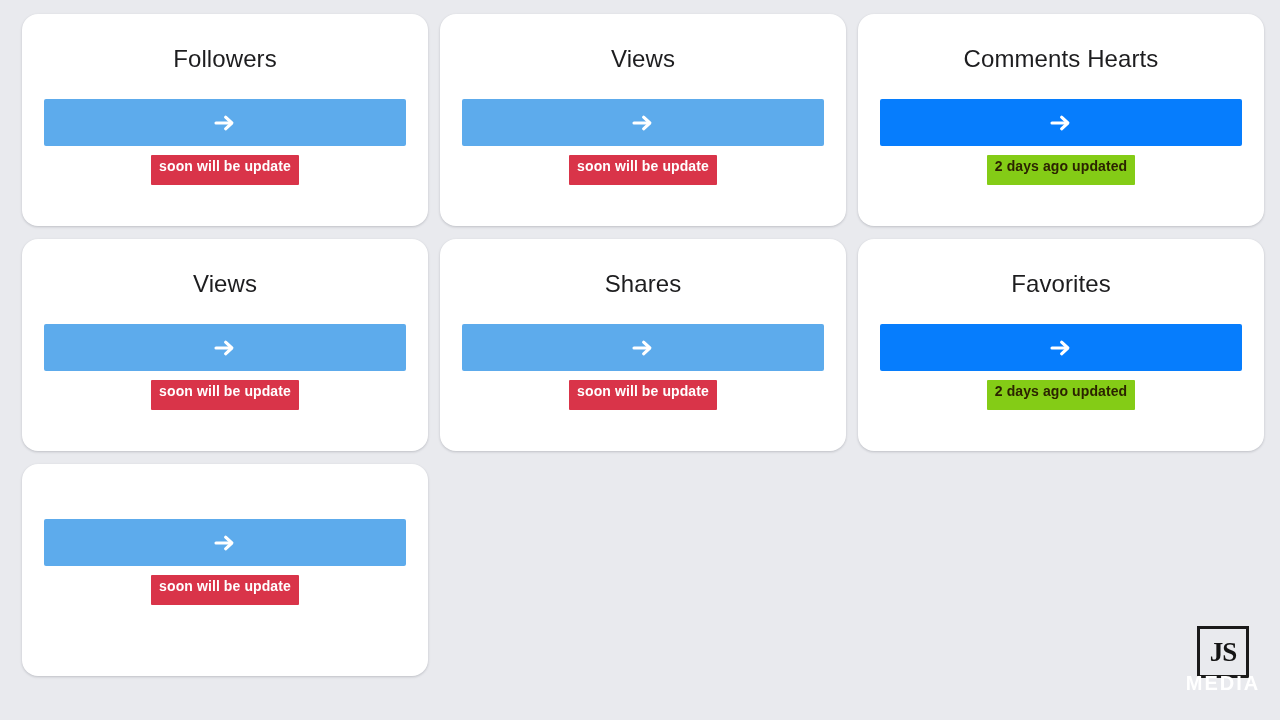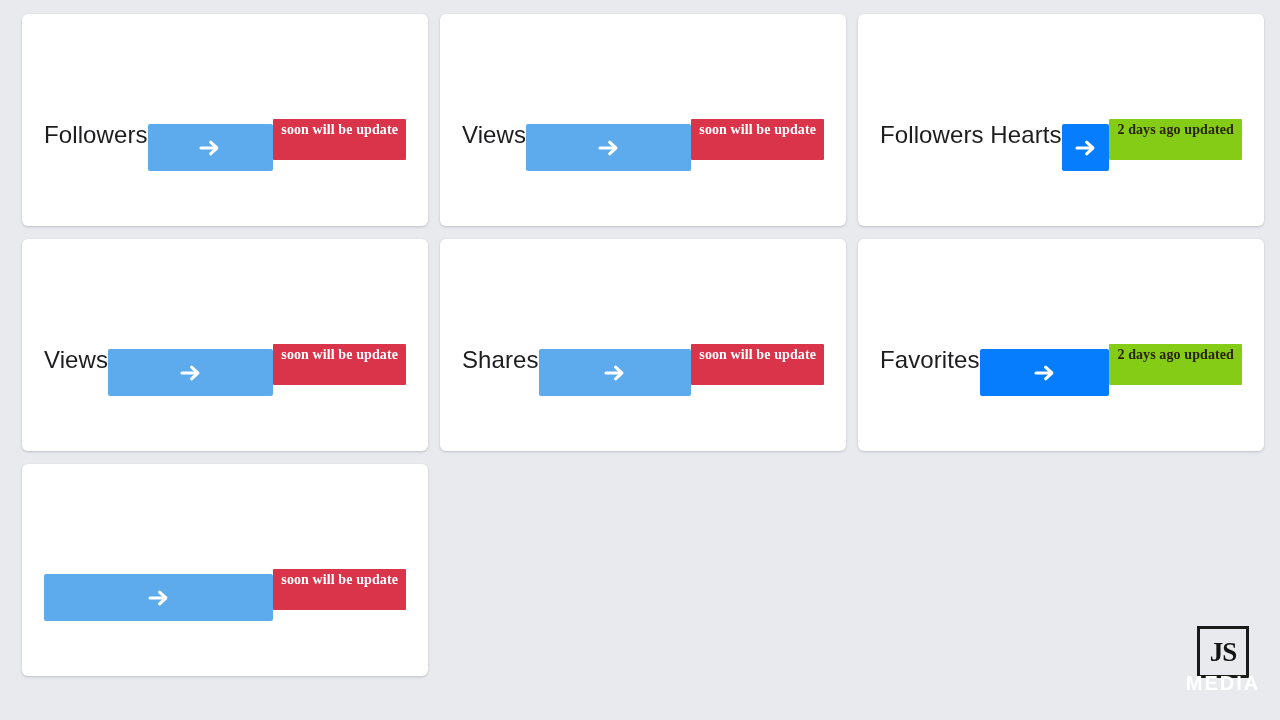--- a/index.html
+++ b/index.html
@@ -27,25 +27,25 @@
   .card-grid {
     display: grid;
     grid-template-columns: repeat(3, 406px);
     grid-auto-rows: 212px;
     column-gap: 12px;
     row-gap: 13px;
   }
 
   .card {
     background: #ffffff;
-    border-radius: 6px;
+    border-radius: 16px;
     box-shadow: 0 1px 3px rgba(28, 32, 48, 0.14),
                 0 1px 2px rgba(28, 32, 48, 0.07);
     display: flex;
-    flex-direction: row;
+    flex-direction: column;
     align-items: center;
     padding: 30px 22px 0 22px;
     overflow: hidden;
   }
 
   .card-title {
     font-size: 24px;
     line-height: 30px;
     font-weight: 400;
     color: #1d1d1f;
@@ -80,24 +80,23 @@
 
   .arrow-icon svg { display: block; width: 26px; height: 26px; }
 
   .status-badge {
     margin-top: 9px;
     display: inline-block;
     font-size: 14px;
     line-height: 18px;
     font-weight: 700;
     letter-spacing: 0.1px;
-    padding: 2px 8px 21px 8px;
+    padding: 2px 8px 10px 8px;
     white-space: nowrap;
     border-radius: 1px;
-    font-family: Liberation Serif, serif;
   }
 
   .status-badge.badge-pending {
     background: #d93449;
     color: #ffffff;
   }
 
   .status-badge.badge-updated {
     background: #84cc16;
     color: #2b2300;
@@ -169,21 +168,21 @@
       <span class="arrow-icon">
         <svg viewBox="0 0 26 26" xmlns="http://www.w3.org/2000/svg" aria-hidden="true">
           <path d="M4 13 H18.2" stroke="#ffffff" stroke-width="3.1" stroke-linecap="round" fill="none"></path>
           <path d="M13.6 7.2 L19.9 13 L13.6 18.8" stroke="#ffffff" stroke-width="3.1" stroke-linecap="round" stroke-linejoin="round" fill="none"></path>
         </svg>
       </span>
     </button>
     <span class="status-badge badge-pending">soon will be update</span>
   </div>
       <div class="card">
-    <div class="card-title">Followers Hearts</div>
+    <div class="card-title">Comments Hearts</div>
     <button class="action-button accent-strong">
       <span class="arrow-icon">
         <svg viewBox="0 0 26 26" xmlns="http://www.w3.org/2000/svg" aria-hidden="true">
           <path d="M4 13 H18.2" stroke="#ffffff" stroke-width="3.1" stroke-linecap="round" fill="none"></path>
           <path d="M13.6 7.2 L19.9 13 L13.6 18.8" stroke="#ffffff" stroke-width="3.1" stroke-linecap="round" stroke-linejoin="round" fill="none"></path>
         </svg>
       </span>
     </button>
     <span class="status-badge badge-updated">2 days ago updated</span>
   </div>

